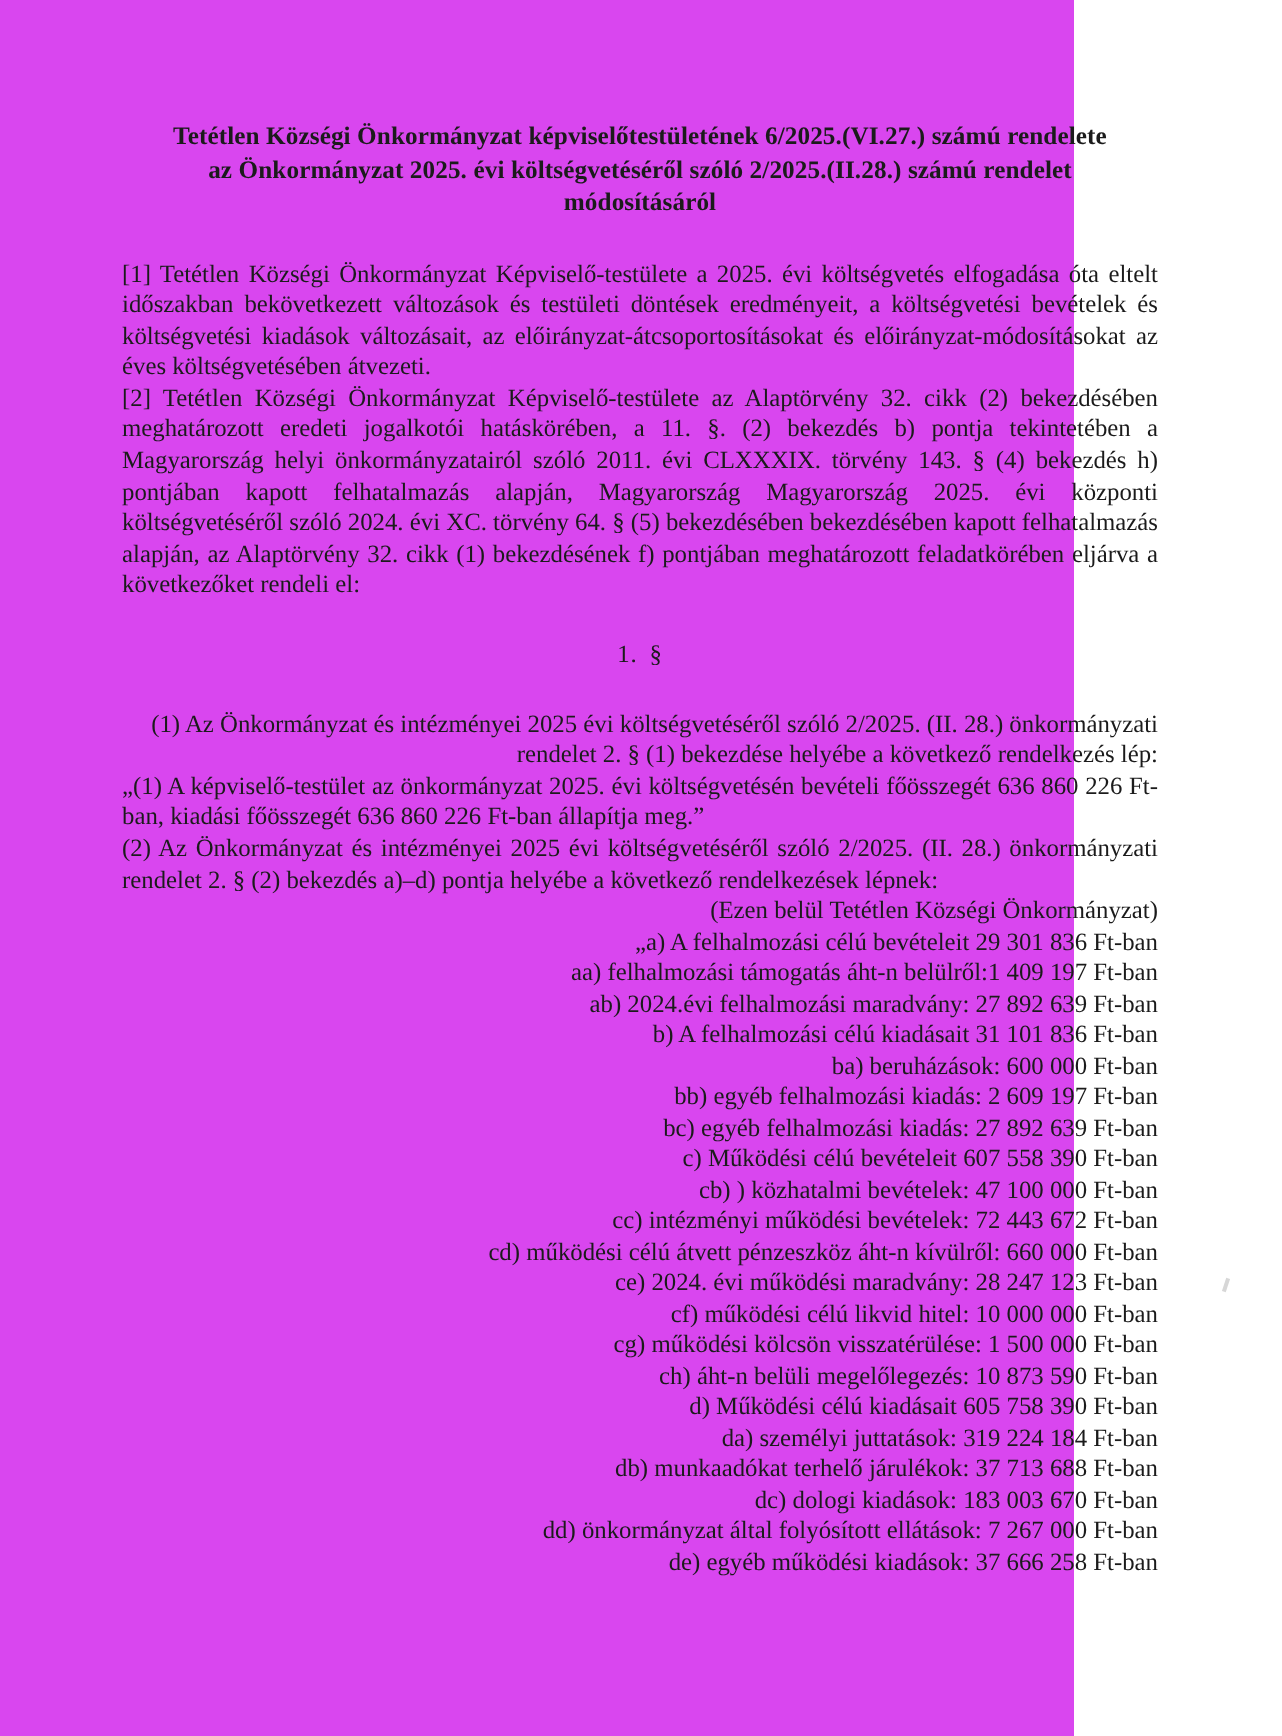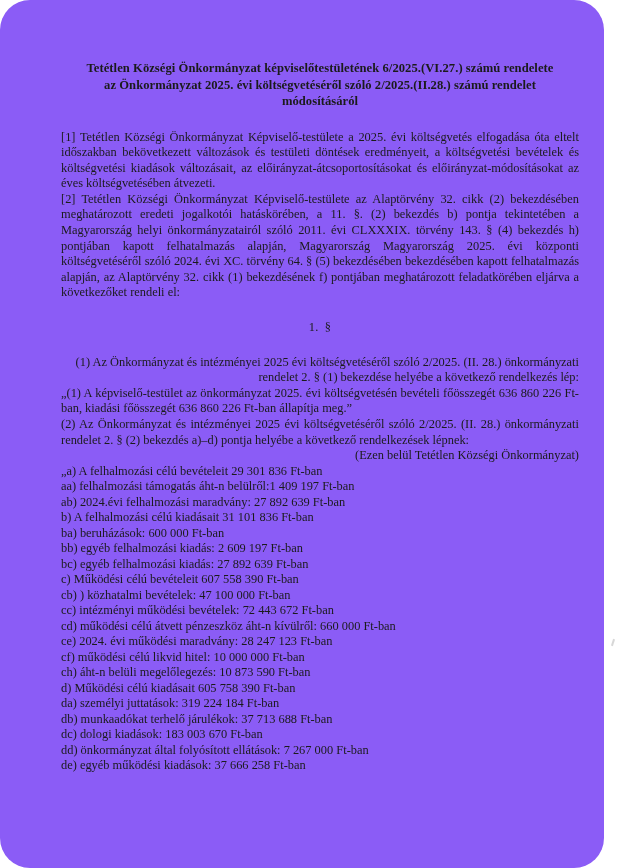--- a/index.html
+++ b/index.html
@@ -12,25 +12,24 @@
     width: 641px;
     height: 868px;
     overflow: hidden;
     font-family: "Liberation Serif", "DejaVu Serif", serif;
     color: #1b1b1b;
     -webkit-font-smoothing: antialiased;
   }
 
   .page {
     position: relative;
-    width: 604px;
+    width: 537px;
     height: 868px;
-    background: #8b5cf6;
+    background: #d946ef;
     box-sizing: border-box;
-    border-radius: 30px;
   }
 
   .content {
     position: absolute;
     left: 61px;
     top: 60px;
     width: 518px;
   }
 
   
@@ -81,21 +80,21 @@
   ul.items {
     list-style: none;
     margin: 0;
     padding: 0;
   }
   ul.items li {
     margin: 0;
     padding: 0;
     font-size: 12.4px;
     line-height: 15.5px;
-    text-align: left;
+    text-align: right;
     white-space: nowrap;
   }
 
   .speck {
     position: absolute;
     left: 612px;
     top: 639px;
     width: 2px;
     height: 7px;
     background: #c9c9c9;
@@ -142,20 +141,21 @@
         <li>b) A felhalmozási célú kiadásait 31 101 836 Ft-ban</li>
         <li>ba) beruházások: 600 000 Ft-ban</li>
         <li>bb) egyéb felhalmozási kiadás: 2 609 197 Ft-ban</li>
         <li>bc) egyéb felhalmozási kiadás: 27 892 639 Ft-ban</li>
         <li>c) Működési célú bevételeit 607 558 390 Ft-ban</li>
         <li>cb) ) közhatalmi bevételek: 47 100 000 Ft-ban</li>
         <li>cc) intézményi működési bevételek: 72 443 672 Ft-ban</li>
         <li>cd) működési célú átvett pénzeszköz áht-n kívülről: 660 000 Ft-ban</li>
         <li>ce) 2024. évi működési maradvány: 28 247 123 Ft-ban</li>
         <li>cf) működési célú likvid hitel: 10 000 000 Ft-ban</li>
+        <li>cg) működési kölcsön visszatérülése: 1 500 000 Ft-ban</li>
         <li>ch) áht-n belüli megelőlegezés: 10 873 590 Ft-ban</li>
         <li>d) Működési célú kiadásait 605 758 390 Ft-ban</li>
         <li>da) személyi juttatások: 319 224 184 Ft-ban</li>
         <li>db) munkaadókat terhelő járulékok: 37 713 688 Ft-ban</li>
         <li>dc) dologi kiadások: 183 003 670 Ft-ban</li>
         <li>dd) önkormányzat által folyósított ellátások: 7 267 000 Ft-ban</li>
         <li>de) egyéb működési kiadások: 37 666 258 Ft-ban</li>
       </ul>
 
   </div>

